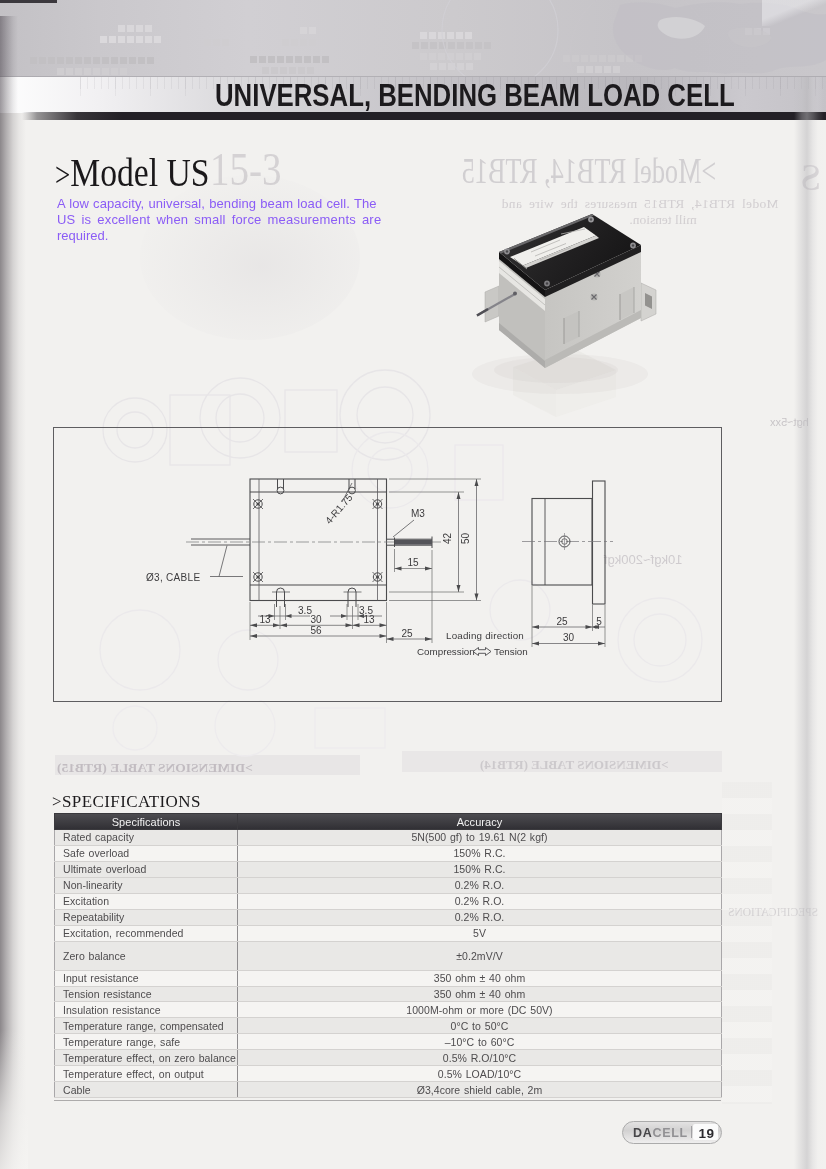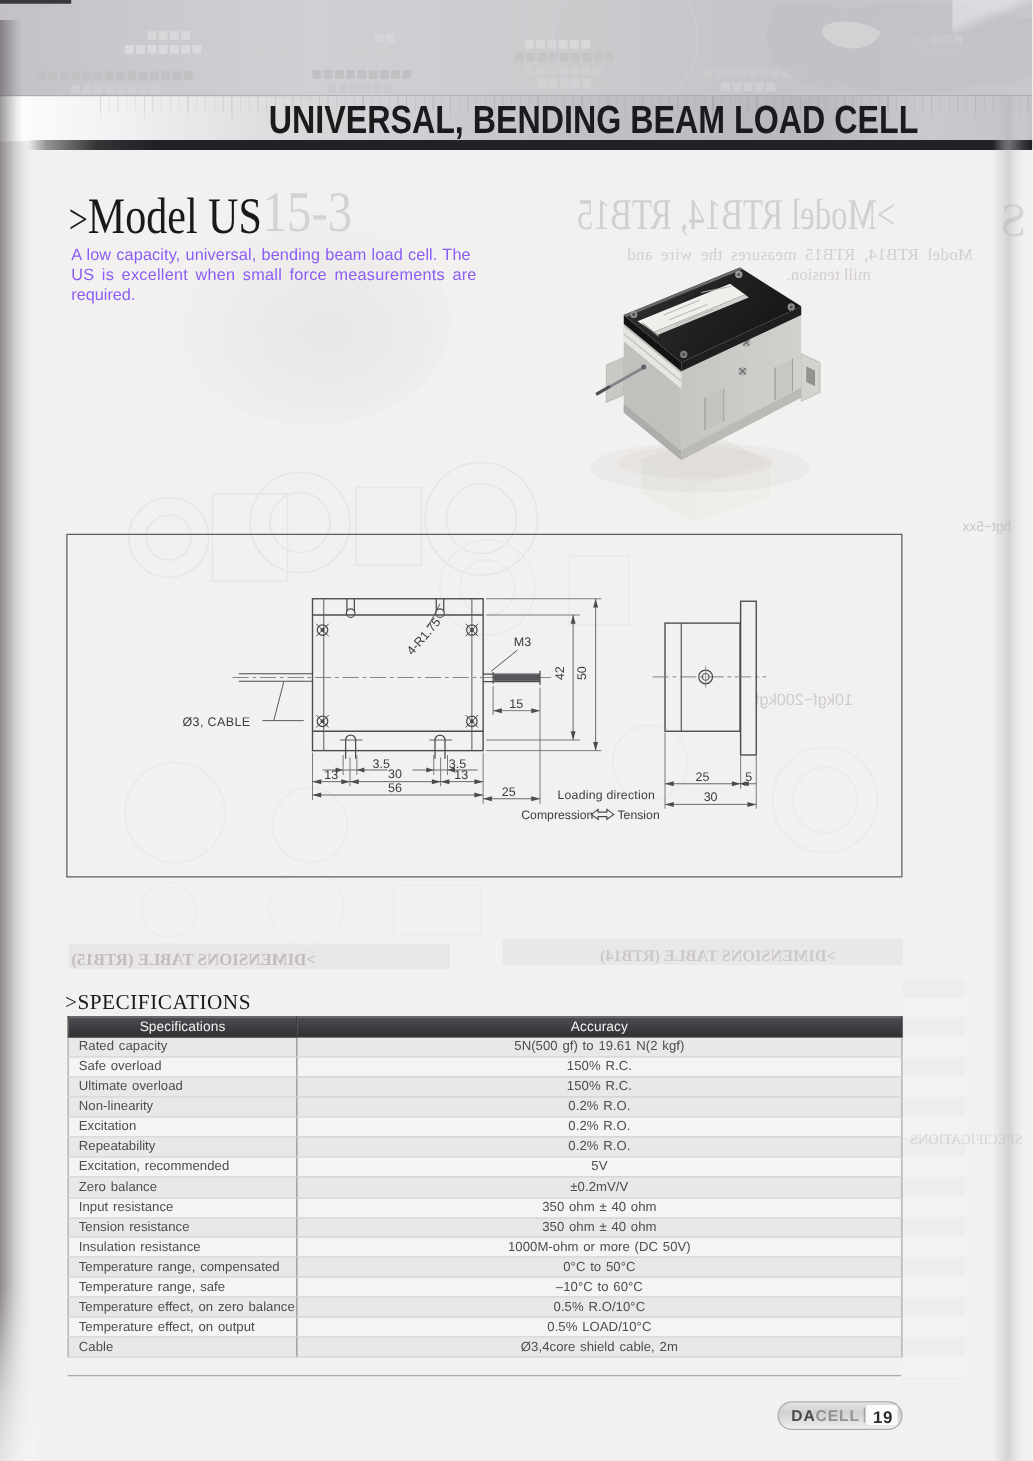--- a/index.html
+++ b/index.html
@@ -539,21 +539,21 @@
             <td style="text-align:center;padding:0;border-right:1px solid #a9a7a9;border-bottom:1px solid #d4d2d0;">0.2% R.O.</td>
           </tr>
       <tr style="height:15.94px;background:#e9e8e6;">
             <td style="padding:0 0 0 8px;border-left:1px solid #a9a7a9;border-right:1px solid #8f8d8f;border-bottom:1px solid #d4d2d0;overflow:hidden;white-space:nowrap;">Repeatability</td>
             <td style="text-align:center;padding:0;border-right:1px solid #a9a7a9;border-bottom:1px solid #d4d2d0;">0.2% R.O.</td>
           </tr>
       <tr style="height:15.94px;background:#f5f4f2;">
             <td style="padding:0 0 0 8px;border-left:1px solid #a9a7a9;border-right:1px solid #8f8d8f;border-bottom:1px solid #d4d2d0;overflow:hidden;white-space:nowrap;">Excitation, recommended</td>
             <td style="text-align:center;padding:0;border-right:1px solid #a9a7a9;border-bottom:1px solid #d4d2d0;">5V</td>
           </tr>
-      <tr style="height:17px;background:#e9e8e6;">
+      <tr style="height:29px;background:#e9e8e6;">
             <td style="padding:0 0 0 8px;border-left:1px solid #a9a7a9;border-right:1px solid #8f8d8f;border-bottom:1px solid #d4d2d0;overflow:hidden;white-space:nowrap;">Zero balance</td>
             <td style="text-align:center;padding:0;border-right:1px solid #a9a7a9;border-bottom:1px solid #d4d2d0;">±0.2mV/V</td>
           </tr>
       <tr style="height:15.94px;background:#f5f4f2;">
             <td style="padding:0 0 0 8px;border-left:1px solid #a9a7a9;border-right:1px solid #8f8d8f;border-bottom:1px solid #d4d2d0;overflow:hidden;white-space:nowrap;">Input resistance</td>
             <td style="text-align:center;padding:0;border-right:1px solid #a9a7a9;border-bottom:1px solid #d4d2d0;">350 ohm ± 40 ohm</td>
           </tr>
       <tr style="height:15.94px;background:#e9e8e6;">
             <td style="padding:0 0 0 8px;border-left:1px solid #a9a7a9;border-right:1px solid #8f8d8f;border-bottom:1px solid #d4d2d0;overflow:hidden;white-space:nowrap;">Tension resistance</td>
             <td style="text-align:center;padding:0;border-right:1px solid #a9a7a9;border-bottom:1px solid #d4d2d0;">350 ohm ± 40 ohm</td>

